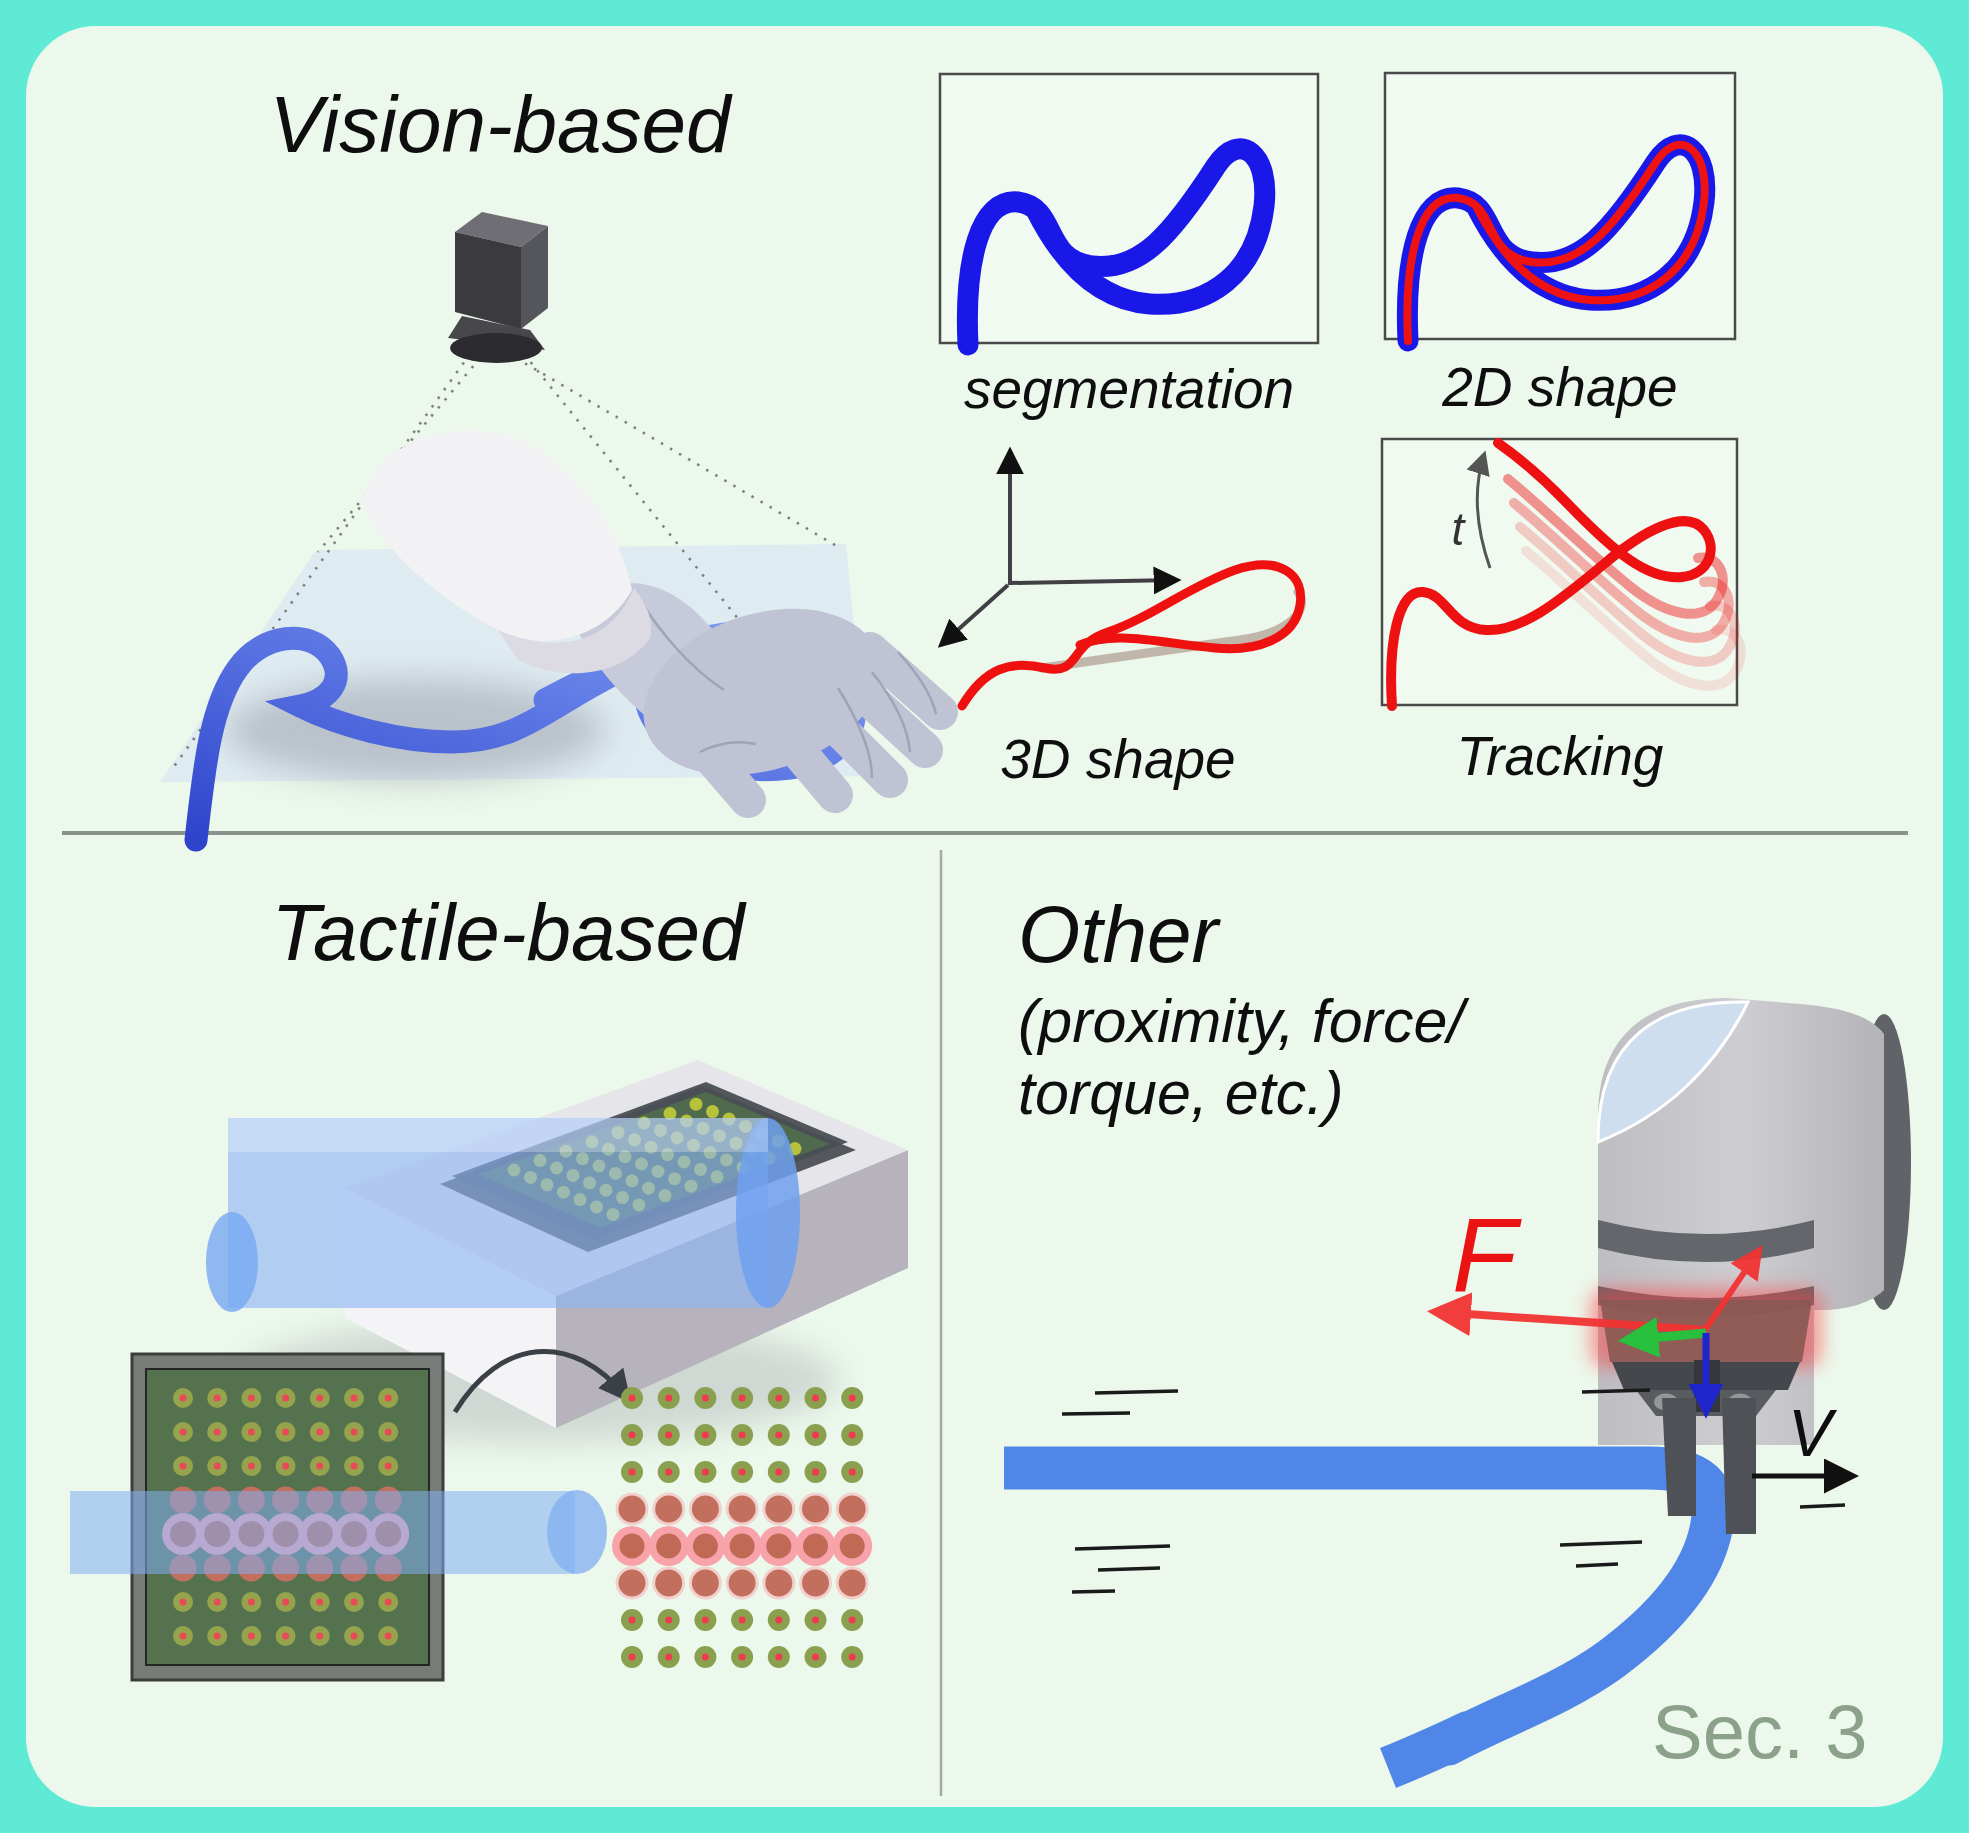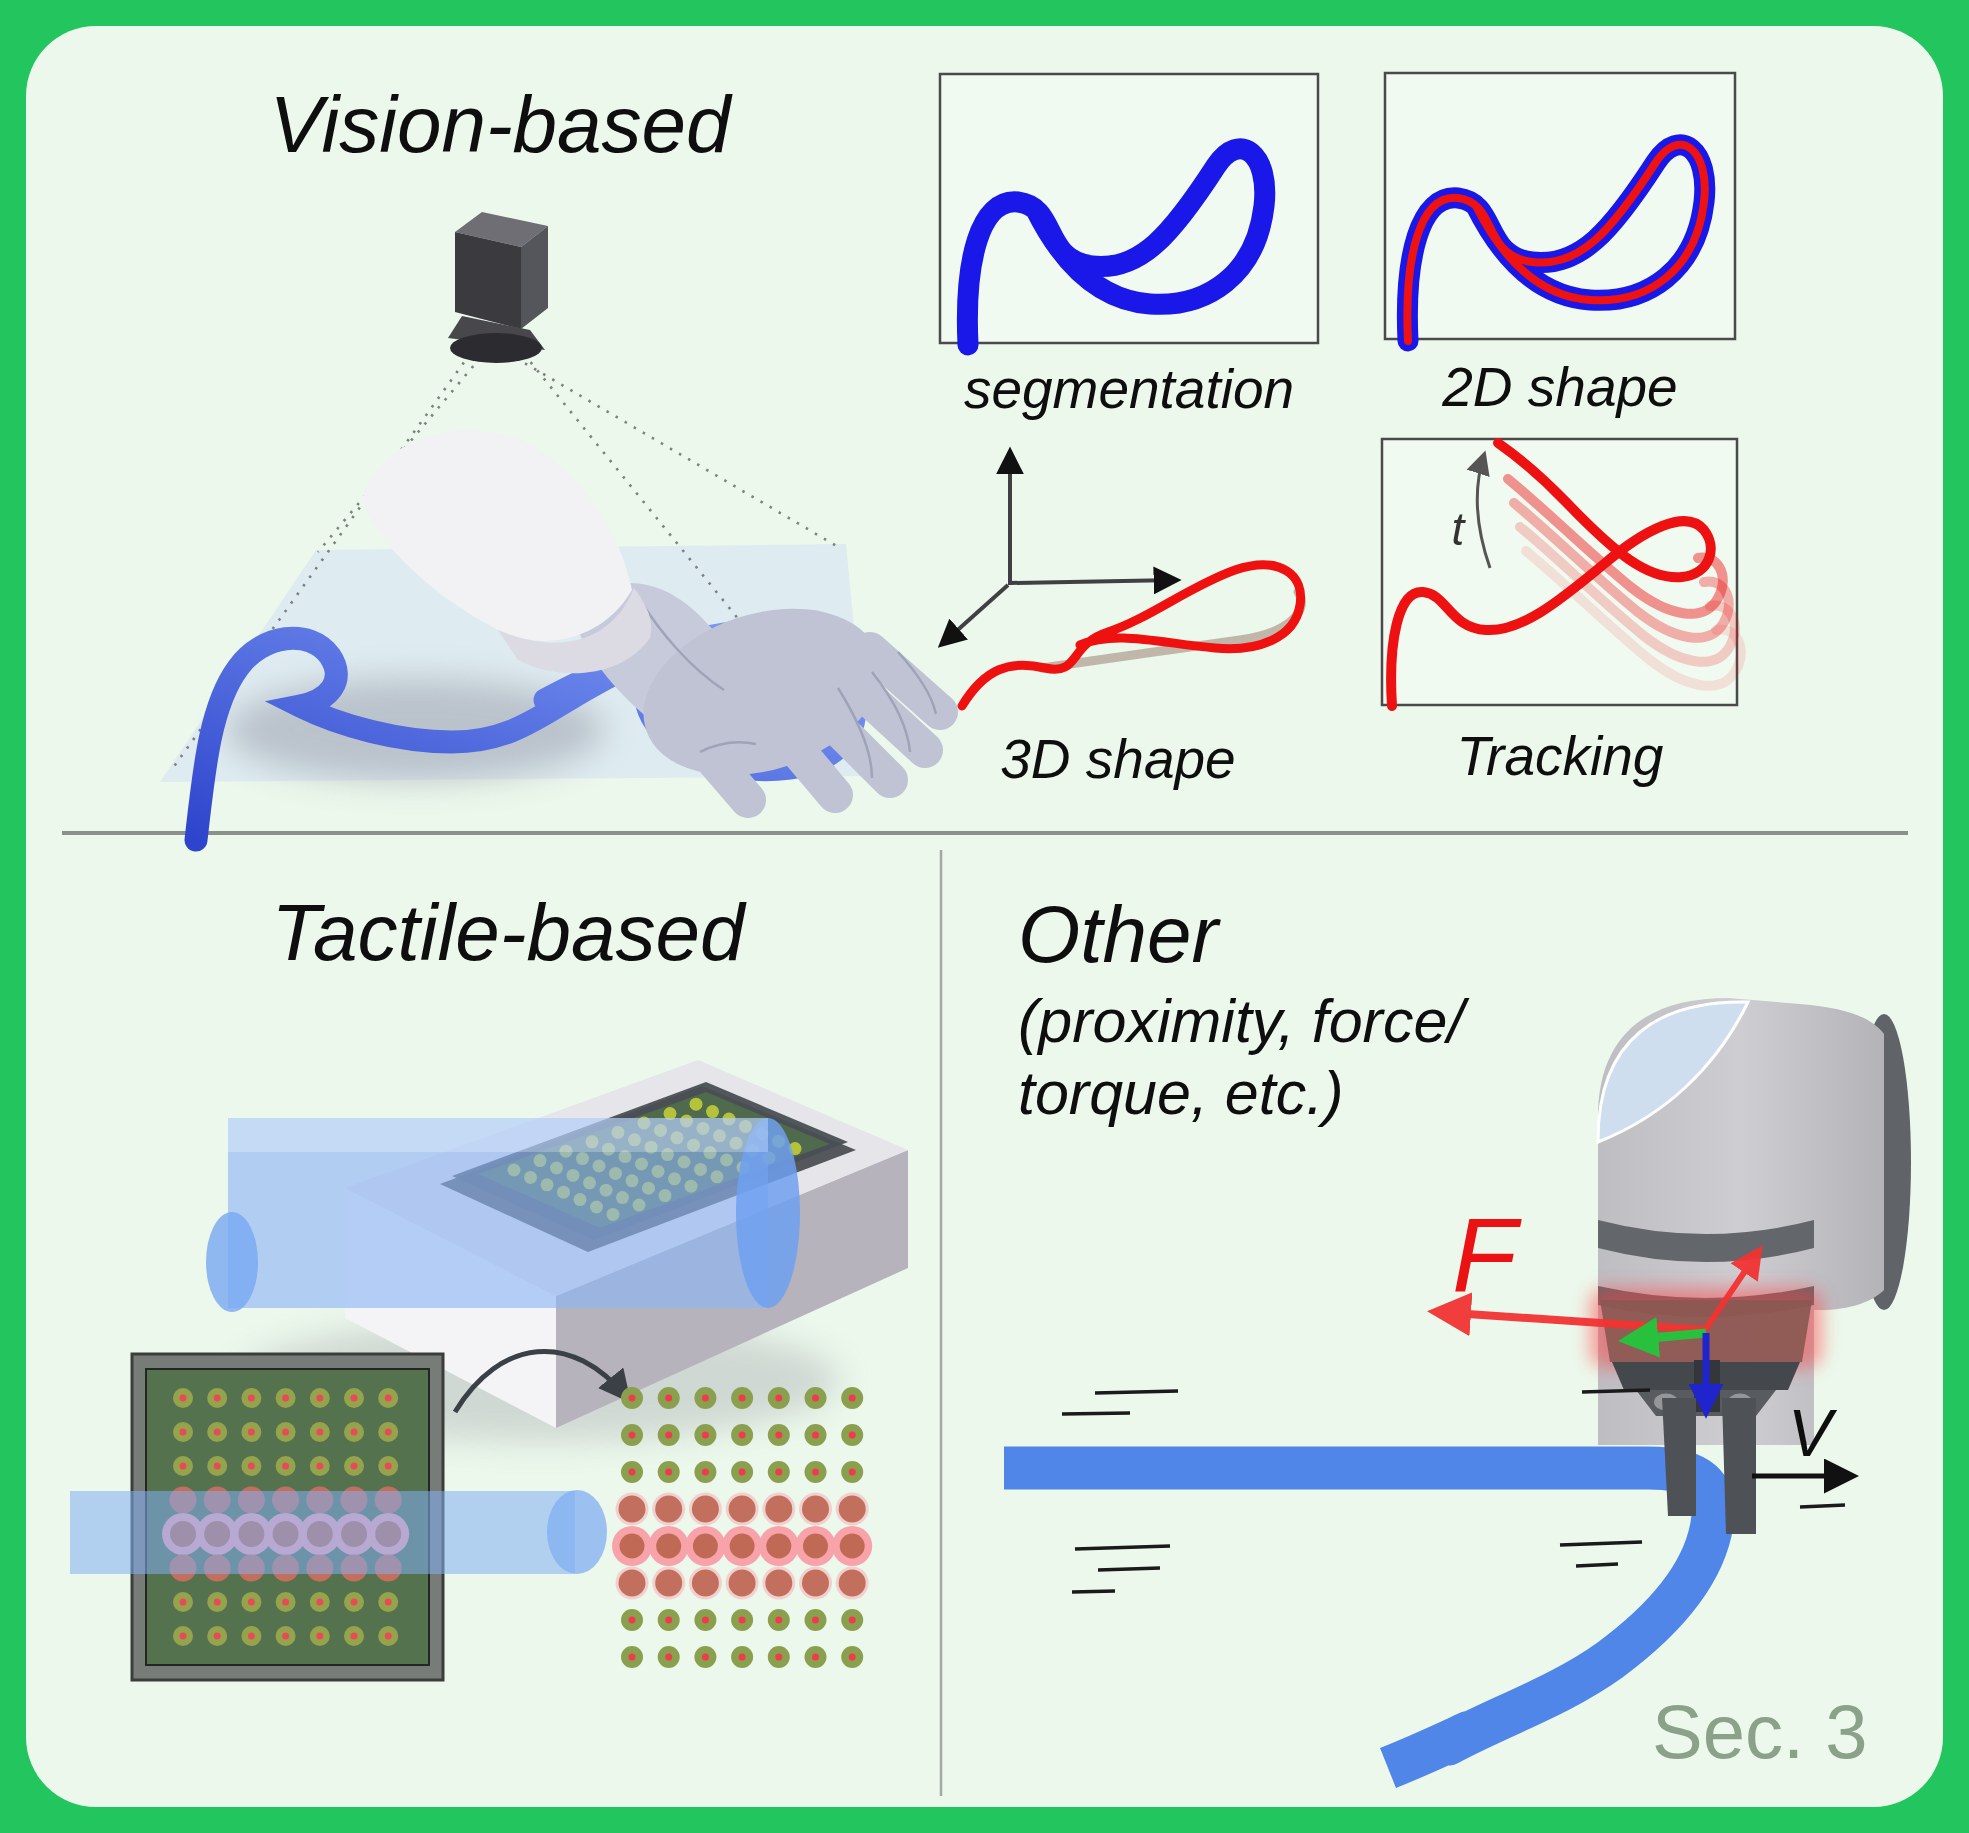--- a/index.html
+++ b/index.html
@@ -1,16 +1,16 @@
 <!DOCTYPE html>
 <html><head>
 <meta charset="utf-8">
 <style>
   html,body{margin:0;padding:0;background:#ffffff;}
-  .stage{position:relative;width:1969px;height:1833px;background:#22c55e;overflow:hidden;
+  .stage{position:relative;width:1969px;height:1833px;background:#5eead4;overflow:hidden;
          font-family:"Liberation Sans",sans-serif;}
   svg{display:block}
   text{user-select:none}
   .sec-title{font-style:italic;font-size:80px;fill:#0e0e0e;}
   .caption{font-style:italic;font-size:55px;fill:#0e0e0e;}
   .subtitle{font-style:italic;font-size:61px;fill:#0e0e0e;}
 </style>
 </head>
 <body>
 

